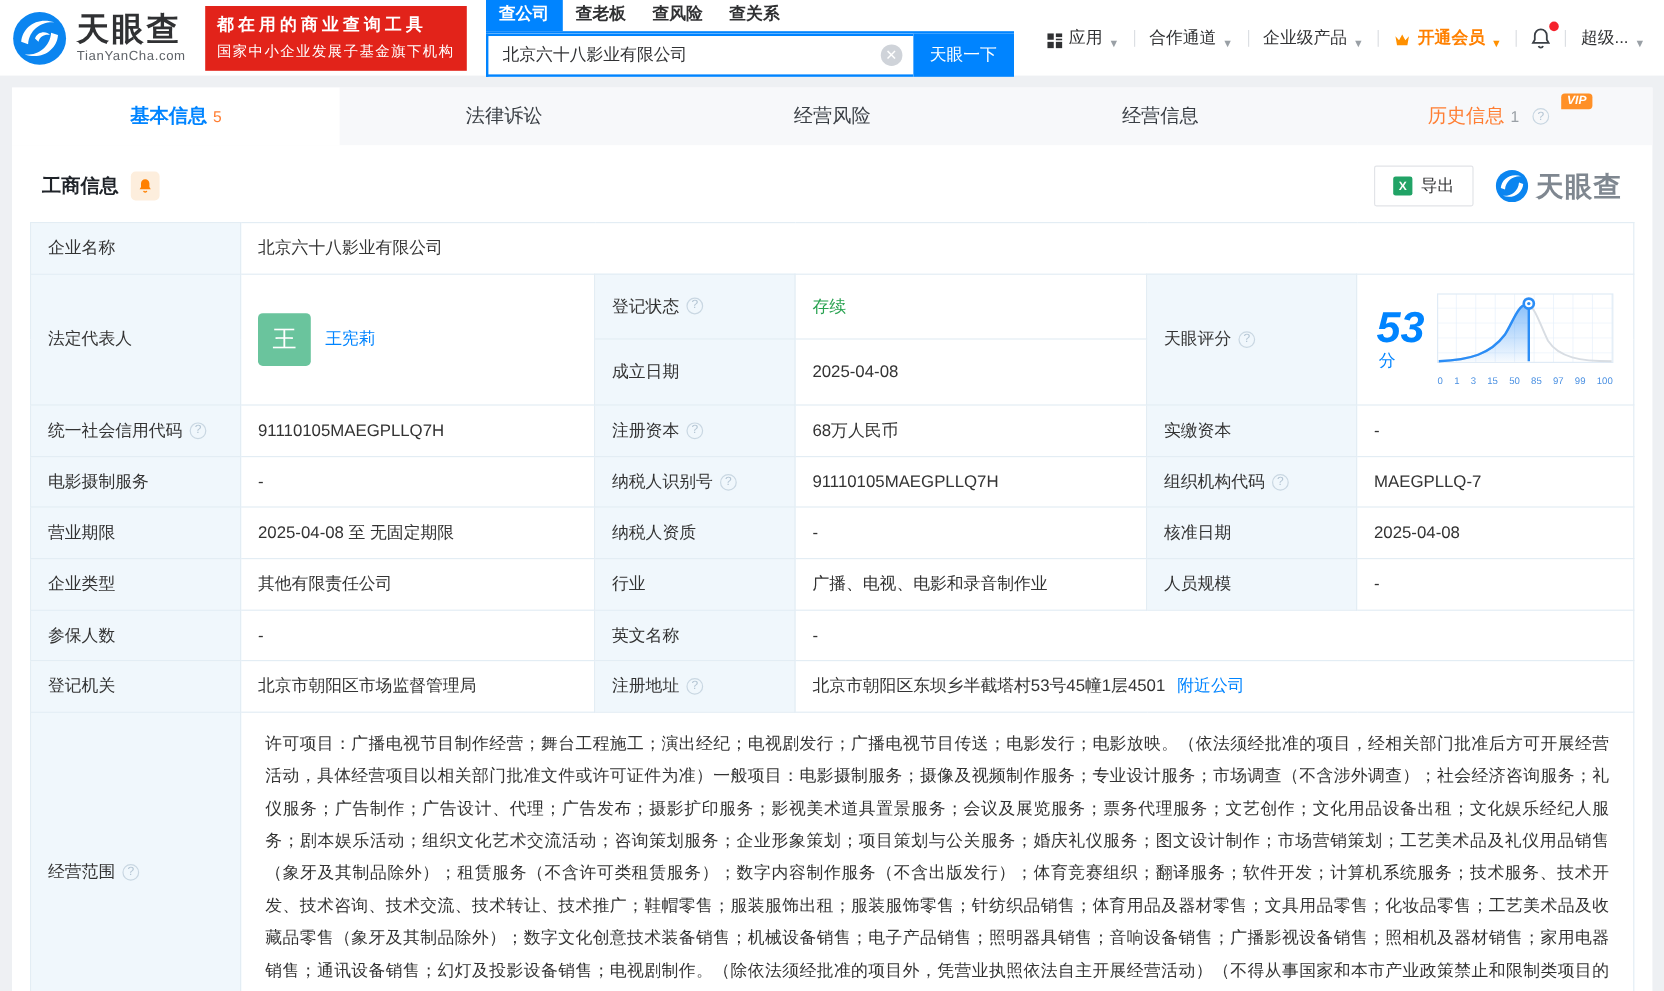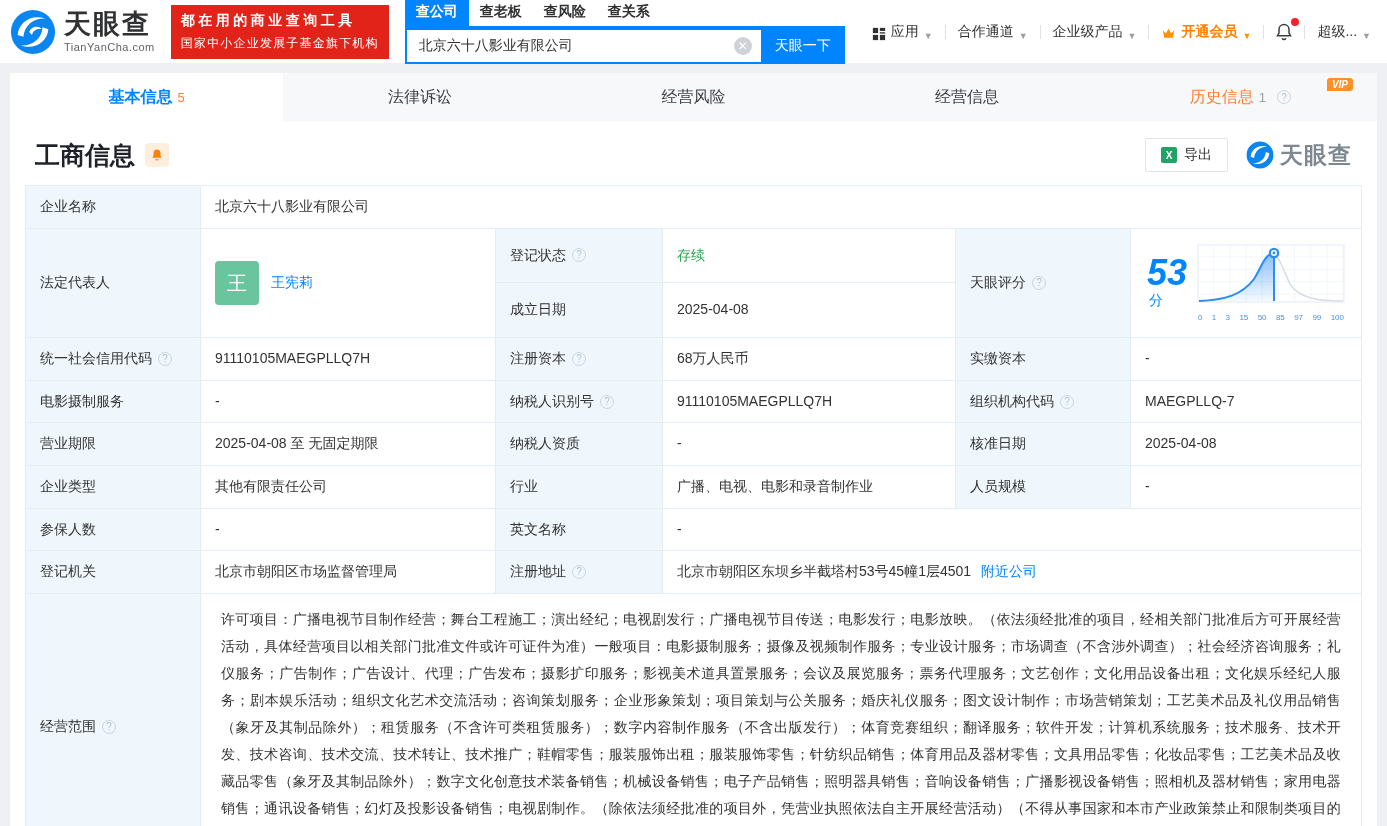--- a/index.html
+++ b/index.html
@@ -42,29 +42,29 @@
   .main { background:#eef0f3; padding:10px 10px 0; height:763px; }
   .card { background:#fff; height:100%; display:flex; flex-direction:column; }
 
   .tabbar { display:flex; height:48px; background:#f7f8fa; flex-shrink:0; }
   .tab { flex:1; display:flex; align-items:center; justify-content:center; gap:5px;
     font-size:16px; color:#3a3f45; cursor:pointer; position:relative; }
   .tab.active { background:#fff; color:#0084ff; font-weight:bold; }
   .tab .cnt { font-size:13px; color:#ff7e33; font-weight:normal; }
   .tab.history { color:#ff7e33; }
   .tab.history .cnt { color:#9aa0a6; }
-  .vip-badge { position:absolute; top:5px; right:24px; background:#ff9027; color:#fff;
+  .vip-badge { position:absolute; top:5px; right:50px; background:#ff9027; color:#fff;
     font-size:10px; font-weight:bold; font-style:italic; padding:1px 5px; border-radius:3px 3px 3px 0; }
   .q { display:inline-flex; width:14px; height:14px; border-radius:50%; border:1px solid #c9d7e2;
     color:#b3c4d3; font-size:10px; align-items:center; justify-content:center; margin-left:6px;
     flex-shrink:0; cursor:pointer; }
 
   .content { padding:0 15px; overflow:hidden; }
   .section-head { display:flex; align-items:center; padding:17px 10px 13px; }
-  .section-title { font-size:25px; font-weight:bold; color:#1f2329; }
+  .section-title { font-size:16px; font-weight:bold; color:#1f2329; }
   .bell-badge { width:24px; height:24px; margin-left:10px; background:#fdeedd; border-radius:4px;
     display:flex; align-items:center; justify-content:center; cursor:pointer; }
   .head-right { margin-left:auto; display:flex; align-items:center; gap:18px; }
   .export-btn { display:inline-flex; align-items:center; gap:7px; padding:7px 15px; background:#fff;
     border:1px solid #e2e4e8; border-radius:2px; font-size:14px; color:#303133; cursor:pointer; font-family:inherit; }
   .xls-ic { width:16px; height:16px; background:#21a366; border-radius:2px; color:#fff; font-size:10px;
     font-weight:bold; display:flex; align-items:center; justify-content:center; }
   .watermark { display:flex; align-items:center; gap:6px; }
   .wm-text { font-size:23px; font-weight:bold; color:#7f8790; letter-spacing:1px; }
 

